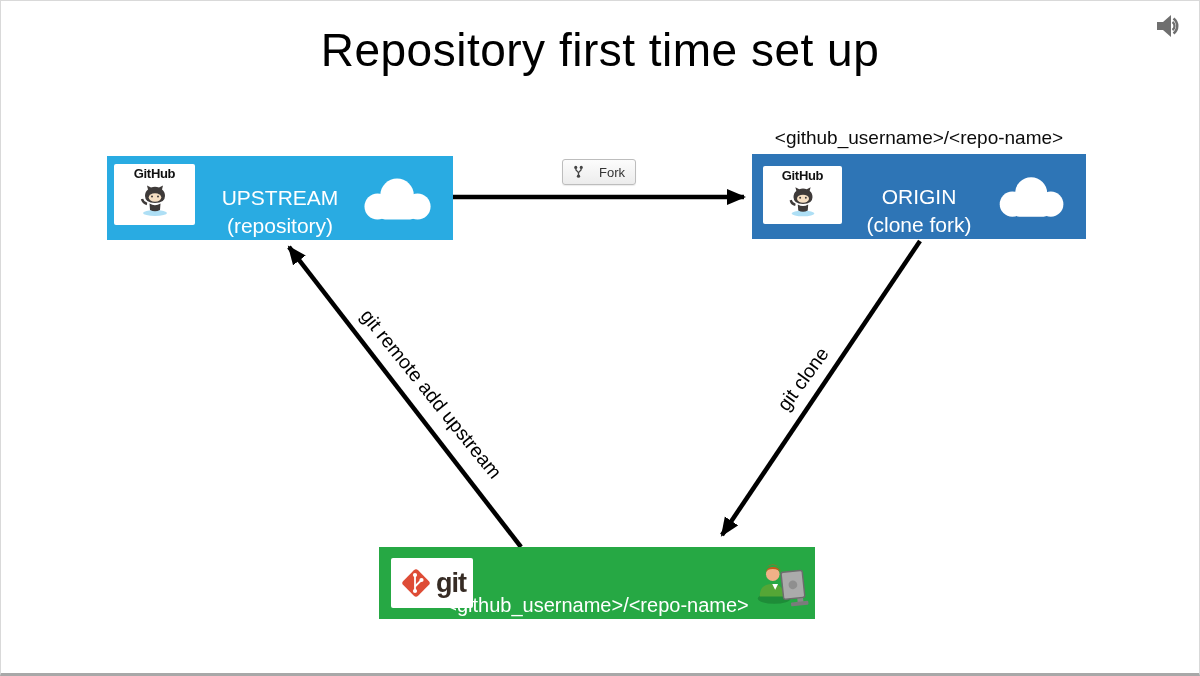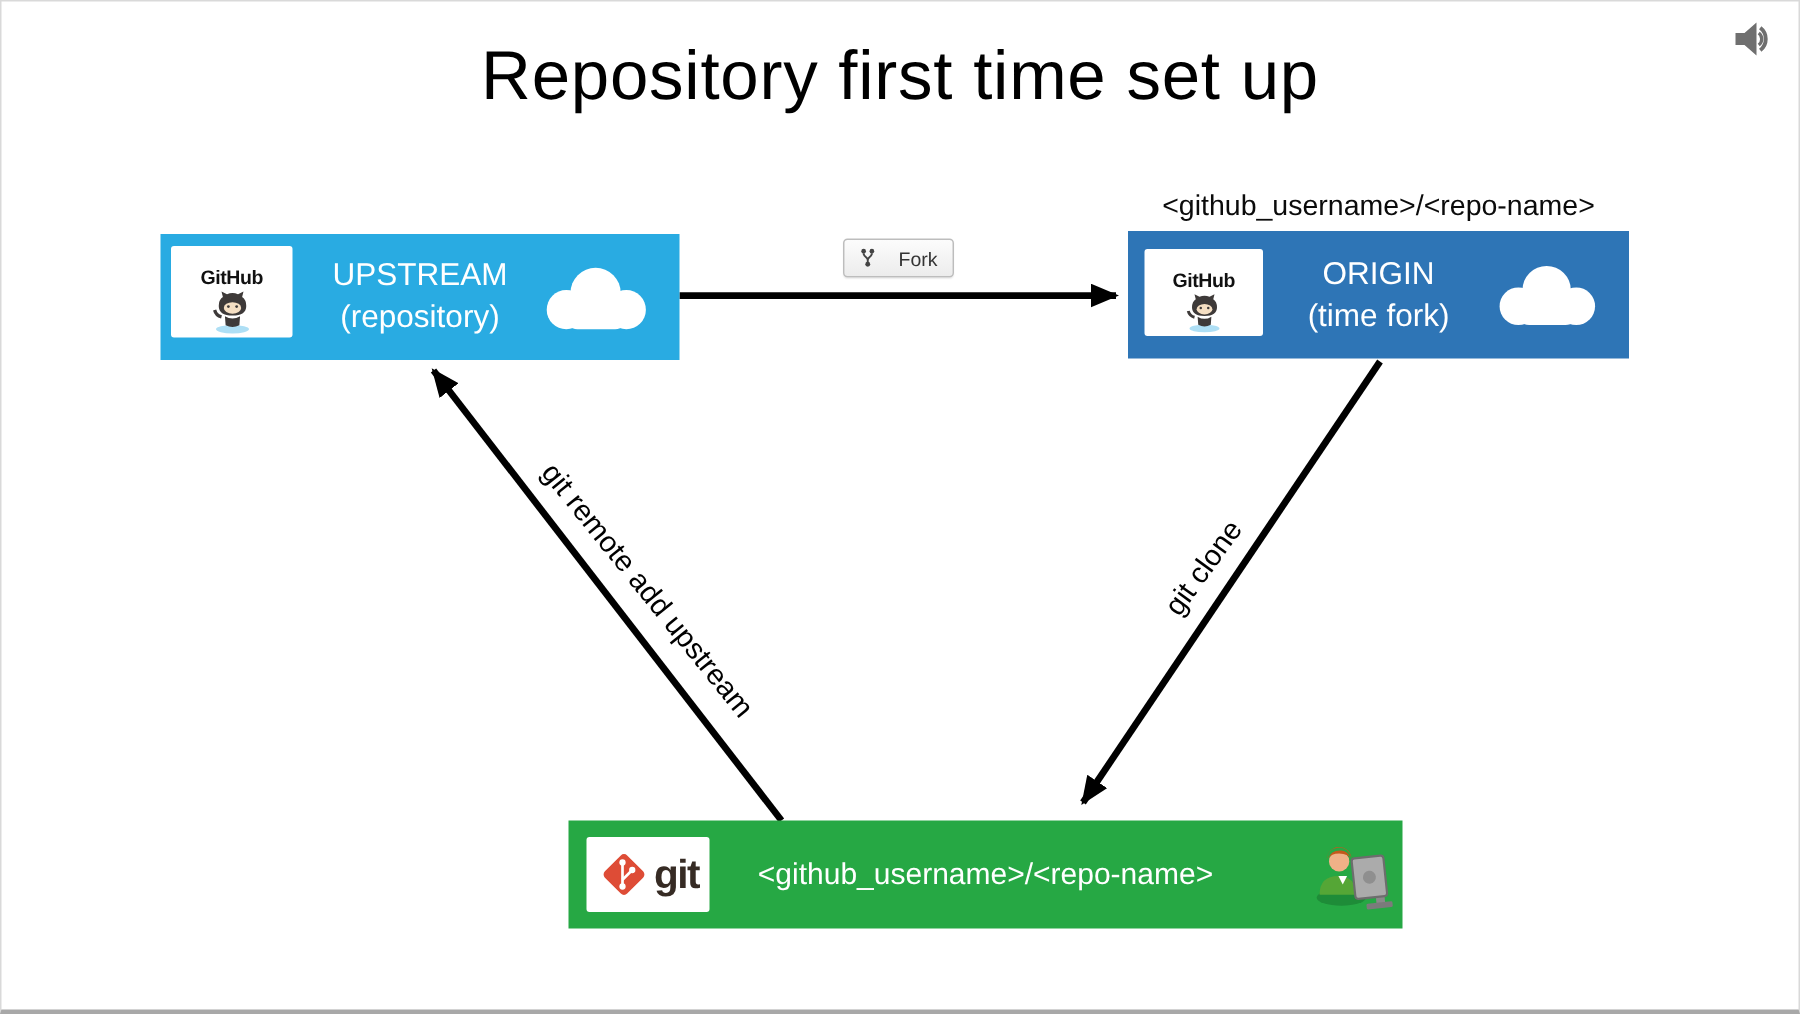--- a/index.html
+++ b/index.html
@@ -13,26 +13,26 @@
     position:absolute;top:22px;left:0;width:100%;text-align:center;
     font-size:46px;font-weight:300;color:#000000;letter-spacing:.5px;
   }
   .audio{position:absolute;top:12px;right:14px;width:30px;height:26px;}
   .repo-label{
     position:absolute;text-align:center;font-size:19px;color:#0b0b0b;font-weight:400;
     white-space:nowrap;
   }
   .node{position:absolute;color:#fff;}
   .node-text{
-    position:absolute;inset:0;display:flex;flex-direction:column;justify-content:center;
+    position:absolute;inset:0;display:flex;flex-direction:column;justify-content:flex-end;
     align-items:center;text-align:center;font-size:21px;line-height:28px;color:#fff;
   }
   .gh-card{
     position:absolute;background:#fff;border-radius:2px;display:flex;flex-direction:column;
-    align-items:center;justify-content:flex-start;padding-top:14px;
+    align-items:center;justify-content:flex-start;padding-top:3px;
   }
   .gh-card .gh-word{font-size:13px;font-weight:bold;color:#111;line-height:14px;letter-spacing:-.3px;}
   .git-card{
     position:absolute;background:#fff;border-radius:2px;display:flex;align-items:center;
     justify-content:center;gap:2px;
   }
   .git-word{font-size:27px;font-weight:bold;color:#362b24;line-height:27px;letter-spacing:-1px;}
   .cloud{position:absolute;}
   .fork-btn{
     position:absolute;left:561px;top:158px;height:26px;display:flex;align-items:center;gap:15px;
@@ -110,21 +110,21 @@
         <path d="M12,21 q-4,-1 -5,-5" stroke="#3E3A39" stroke-width="2.4" fill="none"></path>
         <path d="M10,13 q0,-4.5 3,-6.5 l-1,-4 4,2 q4,-1.6 8,0 l4,-2 -1,4 q3,2 3,6.5 q0,7 -10,7 q-10,0 -10,-7 z" fill="#3E3A39"></path>
         <ellipse cx="20" cy="14.5" rx="6.3" ry="4.2" fill="#F5DFC3"></ellipse>
         <circle cx="17" cy="13.5" r="1" fill="#3E3A39"></circle>
         <circle cx="23" cy="13.5" r="1" fill="#3E3A39"></circle>
         <path d="M14.5,20.5 q5.5,3.5 11,0 l-0.5,6.5 q-5,2.6 -10,0 z" fill="#3E3A39"></path>
       </svg>
     </div>
     <div class="node-text">
       <span>ORIGIN</span>
-      <span>(time fork)</span>
+      <span>(clone fork)</span>
     </div>
     <svg class="cloud" style="right:12px;top:17px;" viewBox="0 0 90 58" width="84" height="52">
       <g fill="#ffffff">
         <circle cx="23" cy="37" r="14"></circle>
         <circle cx="44" cy="25" r="18"></circle>
         <circle cx="66" cy="37" r="14"></circle>
         <rect x="22" y="32" width="45" height="19" rx="9"></rect>
       </g>
     </svg>
   </div>
@@ -137,21 +137,21 @@
         <circle cx="6" cy="12" r="1.8" stroke="none"></circle>
         <path d="M3,4 c0,3 3,2.5 3,5 M9,4 c0,3 -3,2.5 -3,5 M6,9 v2" fill="none" stroke-width="1.4"></path>
       </g>
     </svg>
     <span>Fork</span>
   </div>
 
   <div class="edge-label" style="left:430px;top:393px;transform:translate(-50%,-50%) rotate(51deg);">git remote add upstream</div>
   <div class="edge-label" style="left:802px;top:378px;transform:translate(-50%,-50%) rotate(-54deg);">git clone</div>
 
-  <div class="node" style="left: 378px; top: 546px; width: 556px; height: 72px; background-color: rgb(38, 168, 68);">
+  <div class="node" style="left: 378px; top: 546px; width: 436px; height: 72px; background-color: rgb(38, 168, 68);">
     <div class="git-card" style="left:12px;top:11px;width:82px;height:50px;">
       <svg viewBox="0 0 36 36" width="36" height="36">
         <rect x="7.5" y="7.5" width="21" height="21" rx="3" transform="rotate(45 18 18)" fill="#DE4C36"></rect>
         <g stroke="#fff" stroke-width="1.8" fill="#fff">
           <line x1="17" y1="10" x2="17" y2="26"></line>
           <line x1="17" y1="21.5" x2="23.5" y2="15"></line>
           <circle cx="17" cy="10" r="2.1" stroke="none"></circle>
           <circle cx="17" cy="26" r="2.1" stroke="none"></circle>
           <circle cx="23.5" cy="15" r="2.1" stroke="none"></circle>
         </g>

